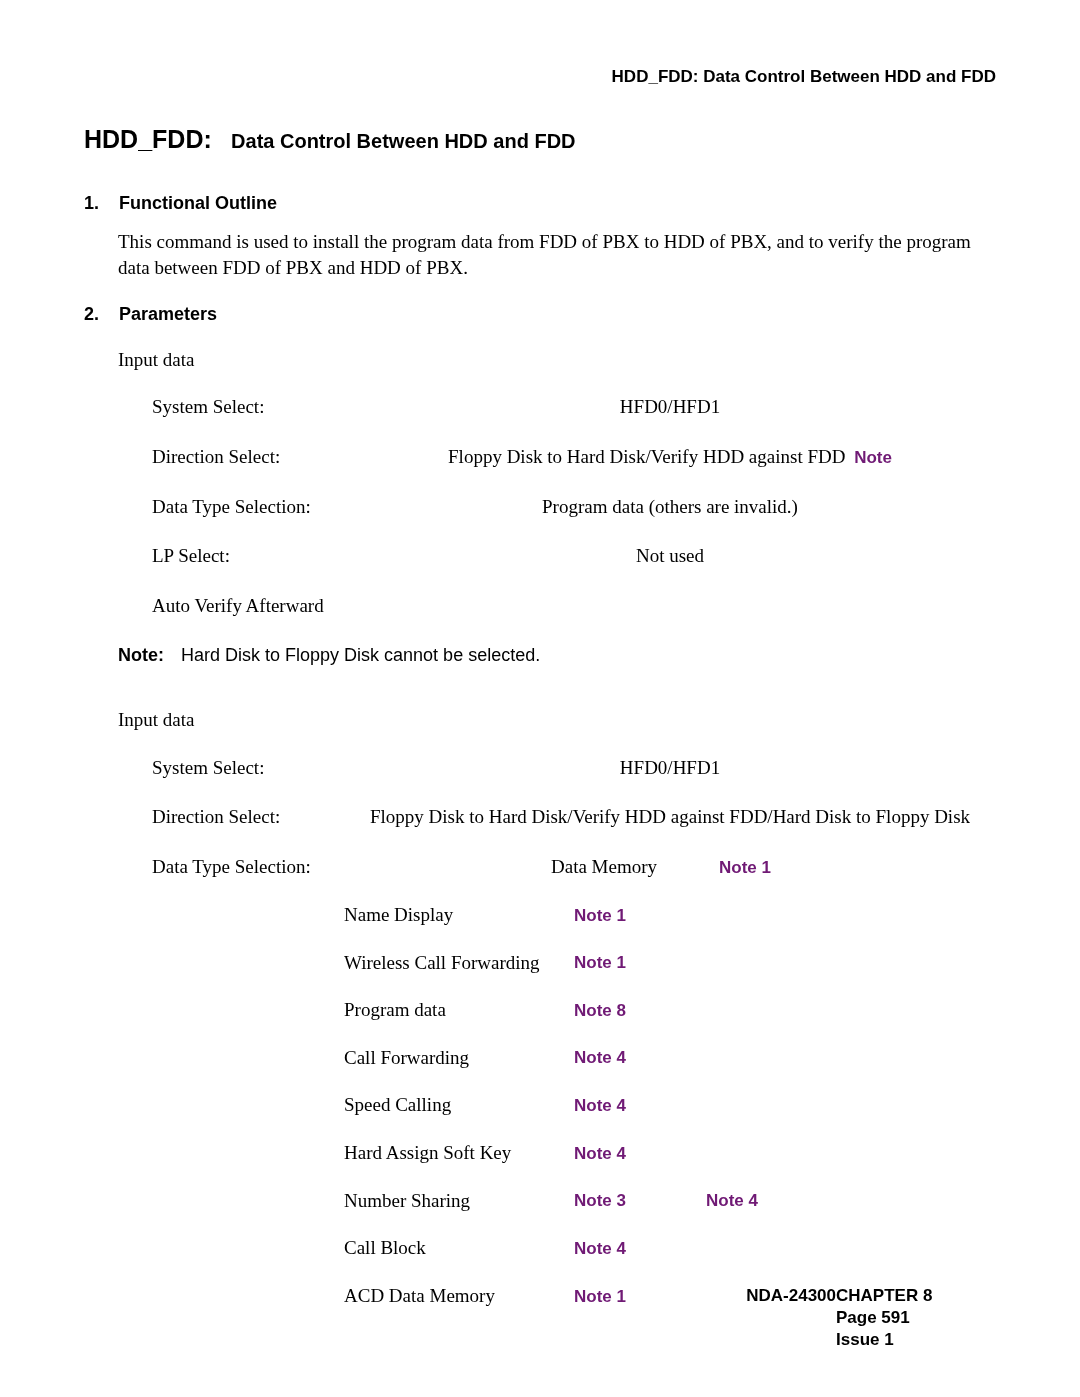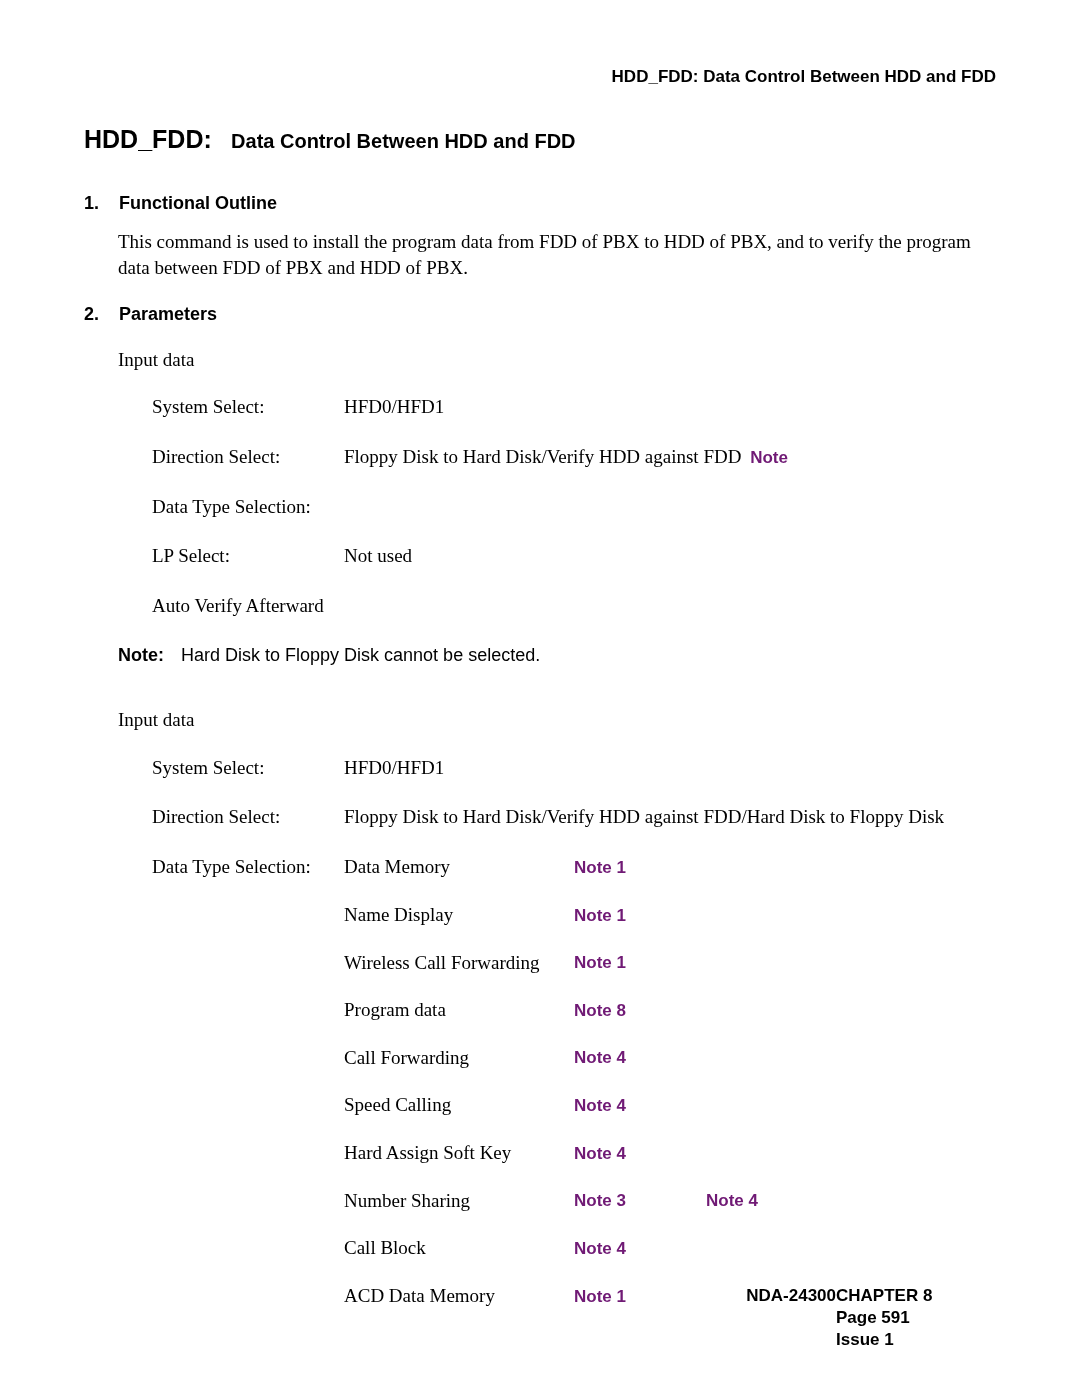--- a/index.html
+++ b/index.html
@@ -68,20 +68,21 @@
     display: flex;
     align-items: baseline;
     margin-bottom: 24px;
   }
   .kv-label {
     width: 192px;
     flex-shrink: 0;
   }
   .kv-value {
     flex: 1;
+    text-align: center;
   }
   .dt-rows {
     margin-left: 260px; 
   }
   .dt-row {
     display: flex;
     align-items: flex-end;
     margin-bottom: 22px;
   }
   .dt-name {
@@ -164,20 +165,21 @@
     <div class="kv-value">HFD0/HFD1</div>
   </div>
   <div class="kv-row">
     <div class="kv-label">Direction Select:</div>
     <div class="kv-value">
       <span>Floppy Disk to Hard Disk/Verify HDD against FDD </span><span class="note-link inline">Note</span>
     </div>
   </div>
   <div class="kv-row">
     <div class="kv-label">Data Type Selection:</div>
+    <div class="kv-value">Program data (others are invalid.)</div>
   </div>
   <div class="kv-row">
     <div class="kv-label">LP Select:</div>
     <div class="kv-value">Not used</div>
   </div>
   <div class="kv-row" style="margin-bottom:10px;">
     <div class="kv-label" style="width:auto;">Auto Verify Afterward</div>
   </div>
 </div>
 

